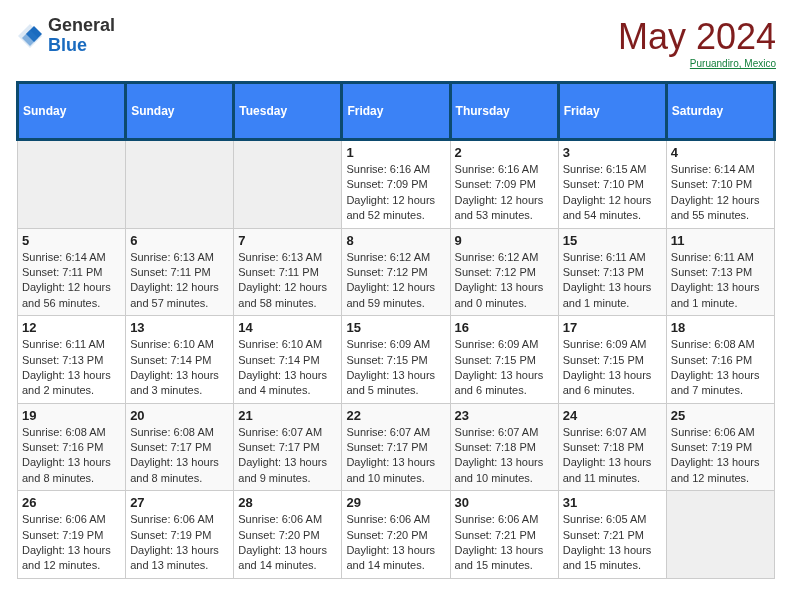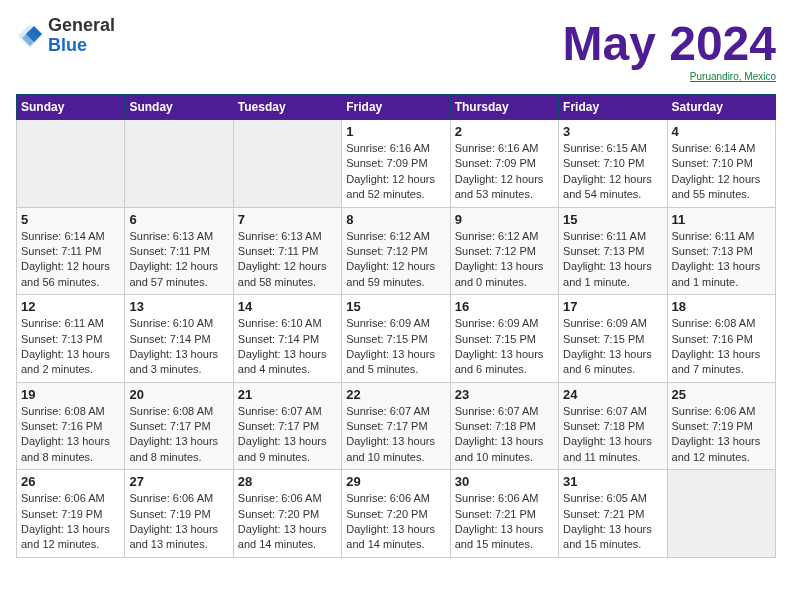--- a/index.html
+++ b/index.html
@@ -29,42 +29,42 @@
     .logo-general { color: #333; }
     .logo-blue { color: #1a6bbf; }
     .logo-icon {
       width: 28px;
       height: 28px;
     }
     .title-block {
       text-align: right;
     }
     .month-title {
-      font-size: 48px;
-      font-weight: bold;
-      color: #4c1d95;
+      font-size: 36px;
+      font-weight: normal;
+      color: #7f1d1d;
     }
     .location {
       font-size: 10px;
       color: #15803d;
       text-decoration: underline;
     }
     table {
       width: 100%;
       border-collapse: collapse;
       table-layout: fixed;
     }
     th {
-      background-color: #4c1d95;
+      background-color: #3b82f6;
       color: #fff;
       font-size: 12px;
       font-weight: bold;
-      padding: 5px 4px;
+      padding: 20px 4px;
       text-align: left;
-      border: 1px solid #0c4a6e;
+      border: 3px solid #0c4a6e;
     }
     td {
       border: 1px solid #ccc;
       vertical-align: top;
       padding: 4px 4px;
       font-size: 10px;
       color: #333;
       height: 80px;
       background: #fff;
     }

